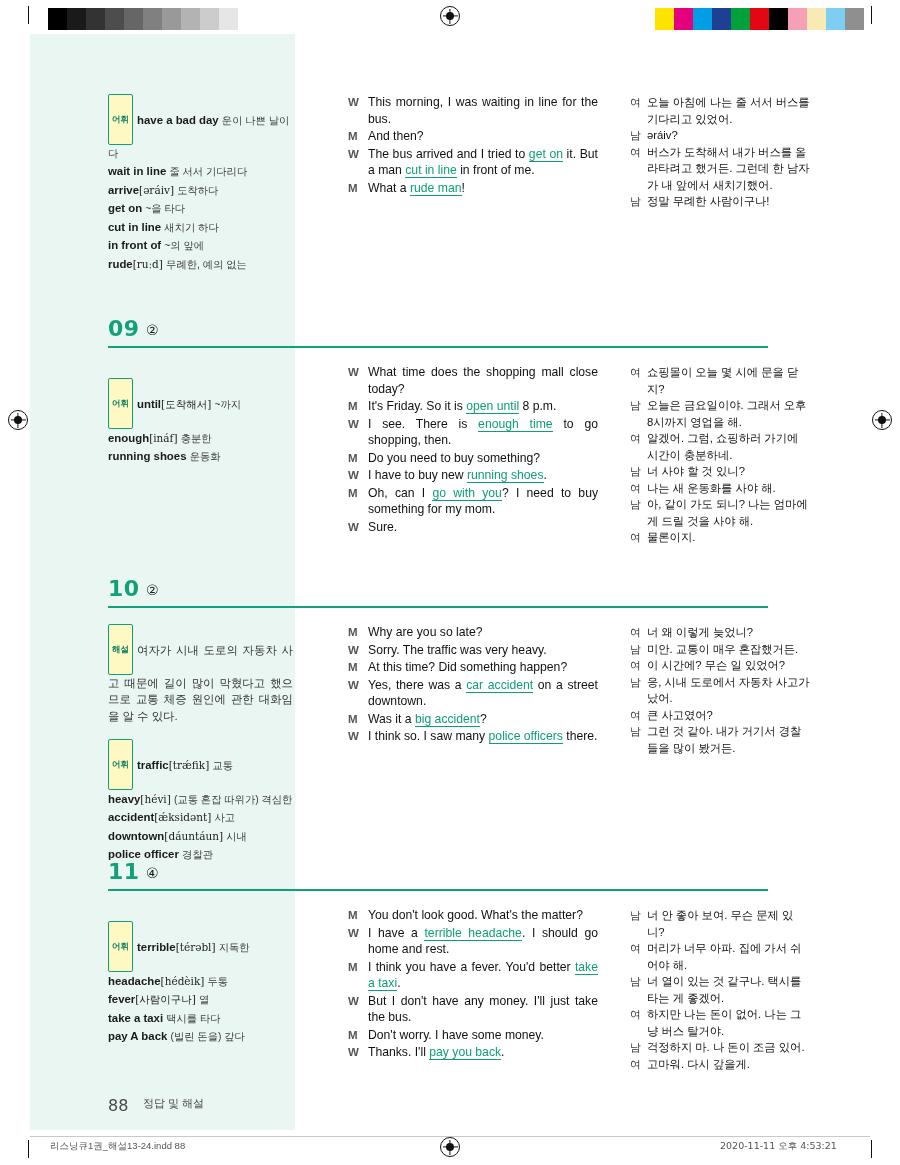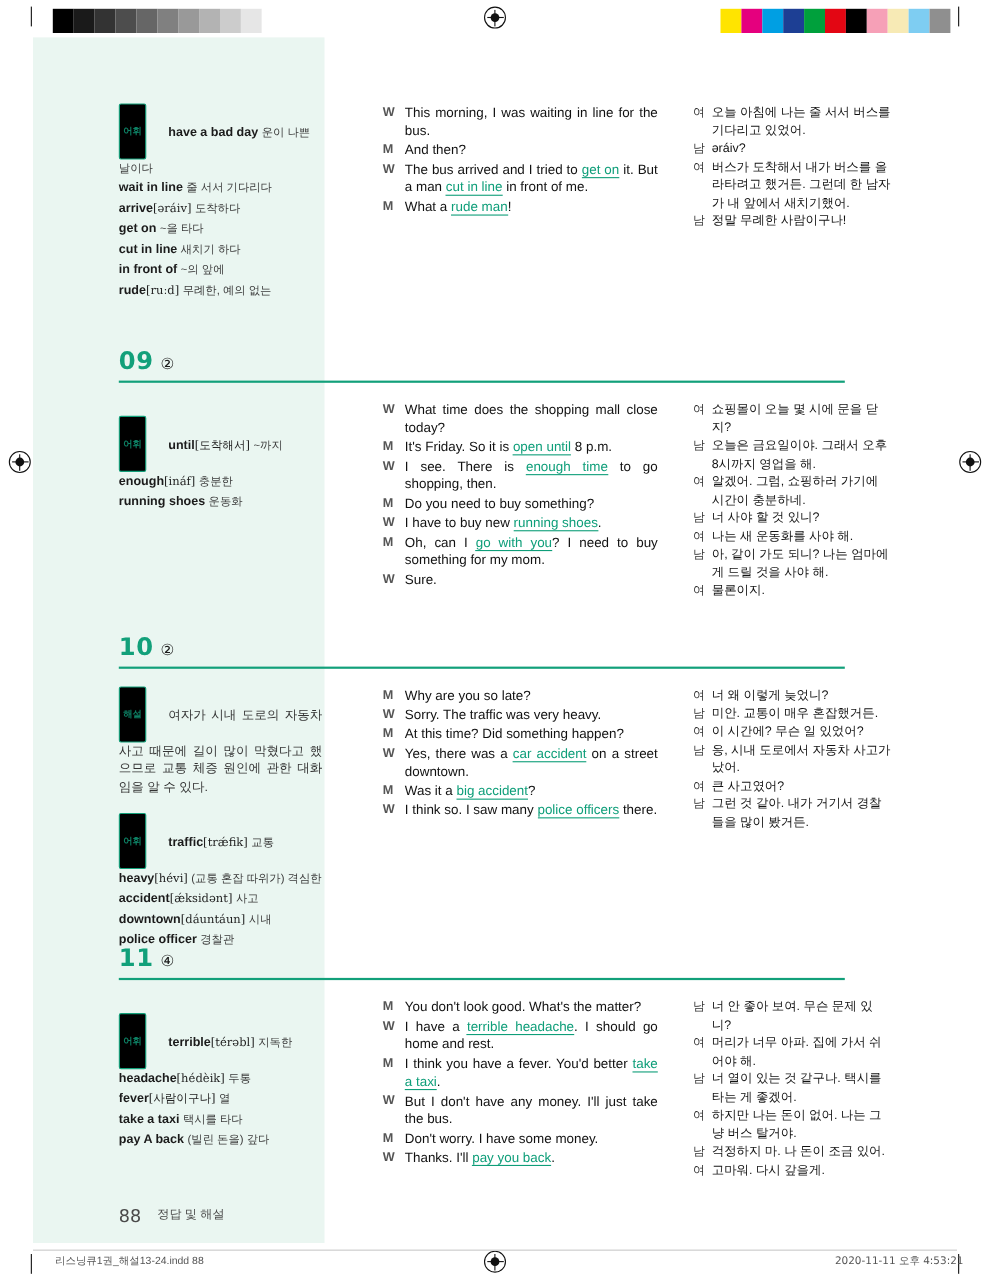--- a/index.html
+++ b/index.html
@@ -33,23 +33,23 @@
   
   .item{position:absolute;left:0;width:840px;}
   .itemhead{position:relative;height:34px;}
   .num{position:absolute;left:78px;top:-4px;font-size:22px;font-weight:bold;
        color:#12a07a;letter-spacing:.5px;font-family:"DejaVu Sans",sans-serif;}
   .ans{position:absolute;left:116px;top:2px;font-size:14px;color:#1a1a1a;}
   .rule{position:absolute;left:78px;top:26px;width:660px;height:2px;background:#12a07a;}
 
   
   .side{position:absolute;left:78px;width:185px;}
-  .tag{display:inline-block;border:1px solid #12a07a;color:#0d7f63;background:#000000;
+  .tag{display:inline-block;border:1px solid #12a07a;color:#0d7f63;background:#fef9c3;
        font-size:8.5px;line-height:1;padding:20px 3px;border-radius:2px;
-       vertical-align:2px;margin-right:20px;font-weight:bold;}
+       vertical-align:2px;margin-right:4px;font-weight:bold;}
   .side p{margin:0 0 1px 0;font-size:11.4px;line-height:16.5px;color:#1b1b1b;}
   .side .ko{color:#333;}
   .side .en{font-weight:bold;}
   .phon{font-family:"DejaVu Serif",serif;font-size:10.5px;color:#222;}
   .gloss{font-size:10.3px;color:#3a3a3a;}
   .vocabgap{height:14px;}
 
   
   .dlg{position:absolute;left:318px;width:250px;}
   .line{display:flex;margin-bottom:1px;}
@@ -63,21 +63,21 @@
   .kline{display:flex;margin-bottom:0px;}
   .kspk{width:17px;flex:0 0 17px;font-size:10.8px;color:#333;line-height:16.5px;}
   .ktxt{flex:1;font-size:11.3px;line-height:16.5px;color:#111;}
 
   
   .pagenum{position:absolute;left:78px;top:1062px;font-size:16px;color:#4a4a4a;
        font-family:"DejaVu Sans",sans-serif;}
   .footlabel{position:absolute;left:113px;top:1062px;font-size:11px;color:#4a4a4a;}
   .botline{position:absolute;left:30px;top:1136px;width:840px;height:1px;background:#c9c9c9;}
   .indd{position:absolute;left:50px;top:1140px;font-size:9.5px;color:#555;}
-  .stamp{position:absolute;left:759px;top:1140px;font-size:9.5px;color:#555;
+  .stamp{position:absolute;left:720px;top:1140px;font-size:9.5px;color:#555;
        font-family:"DejaVu Sans",sans-serif;}
 </style>
 </head>
 <body>
 
 <div class="page">
 
   <div class="crop" style="left:28px;top:6px;width:1px;height:18px;"></div>
   <div class="crop" style="left:871px;top:6px;width:1px;height:18px;"></div>
   <div class="crop" style="left:28px;top:1140px;width:1px;height:18px;"></div>

